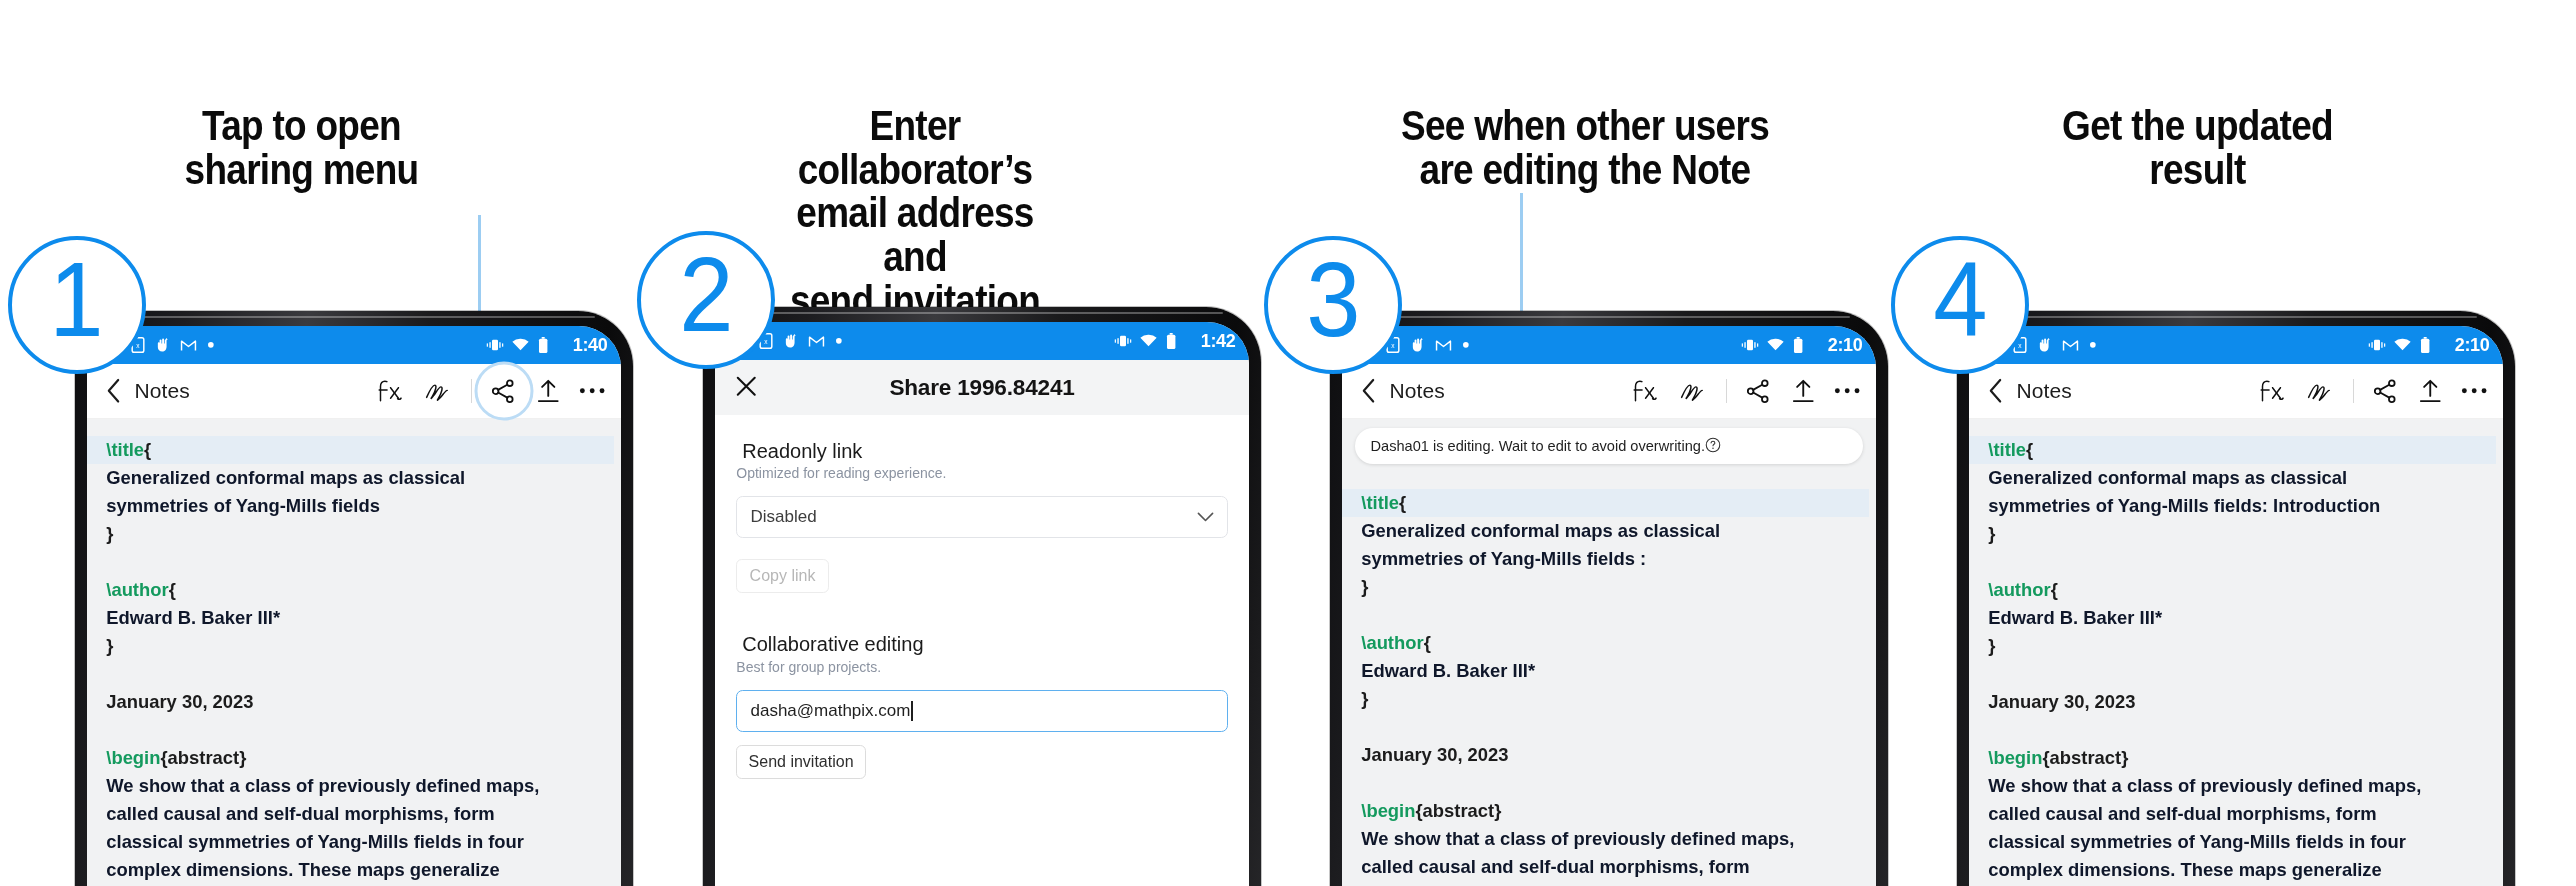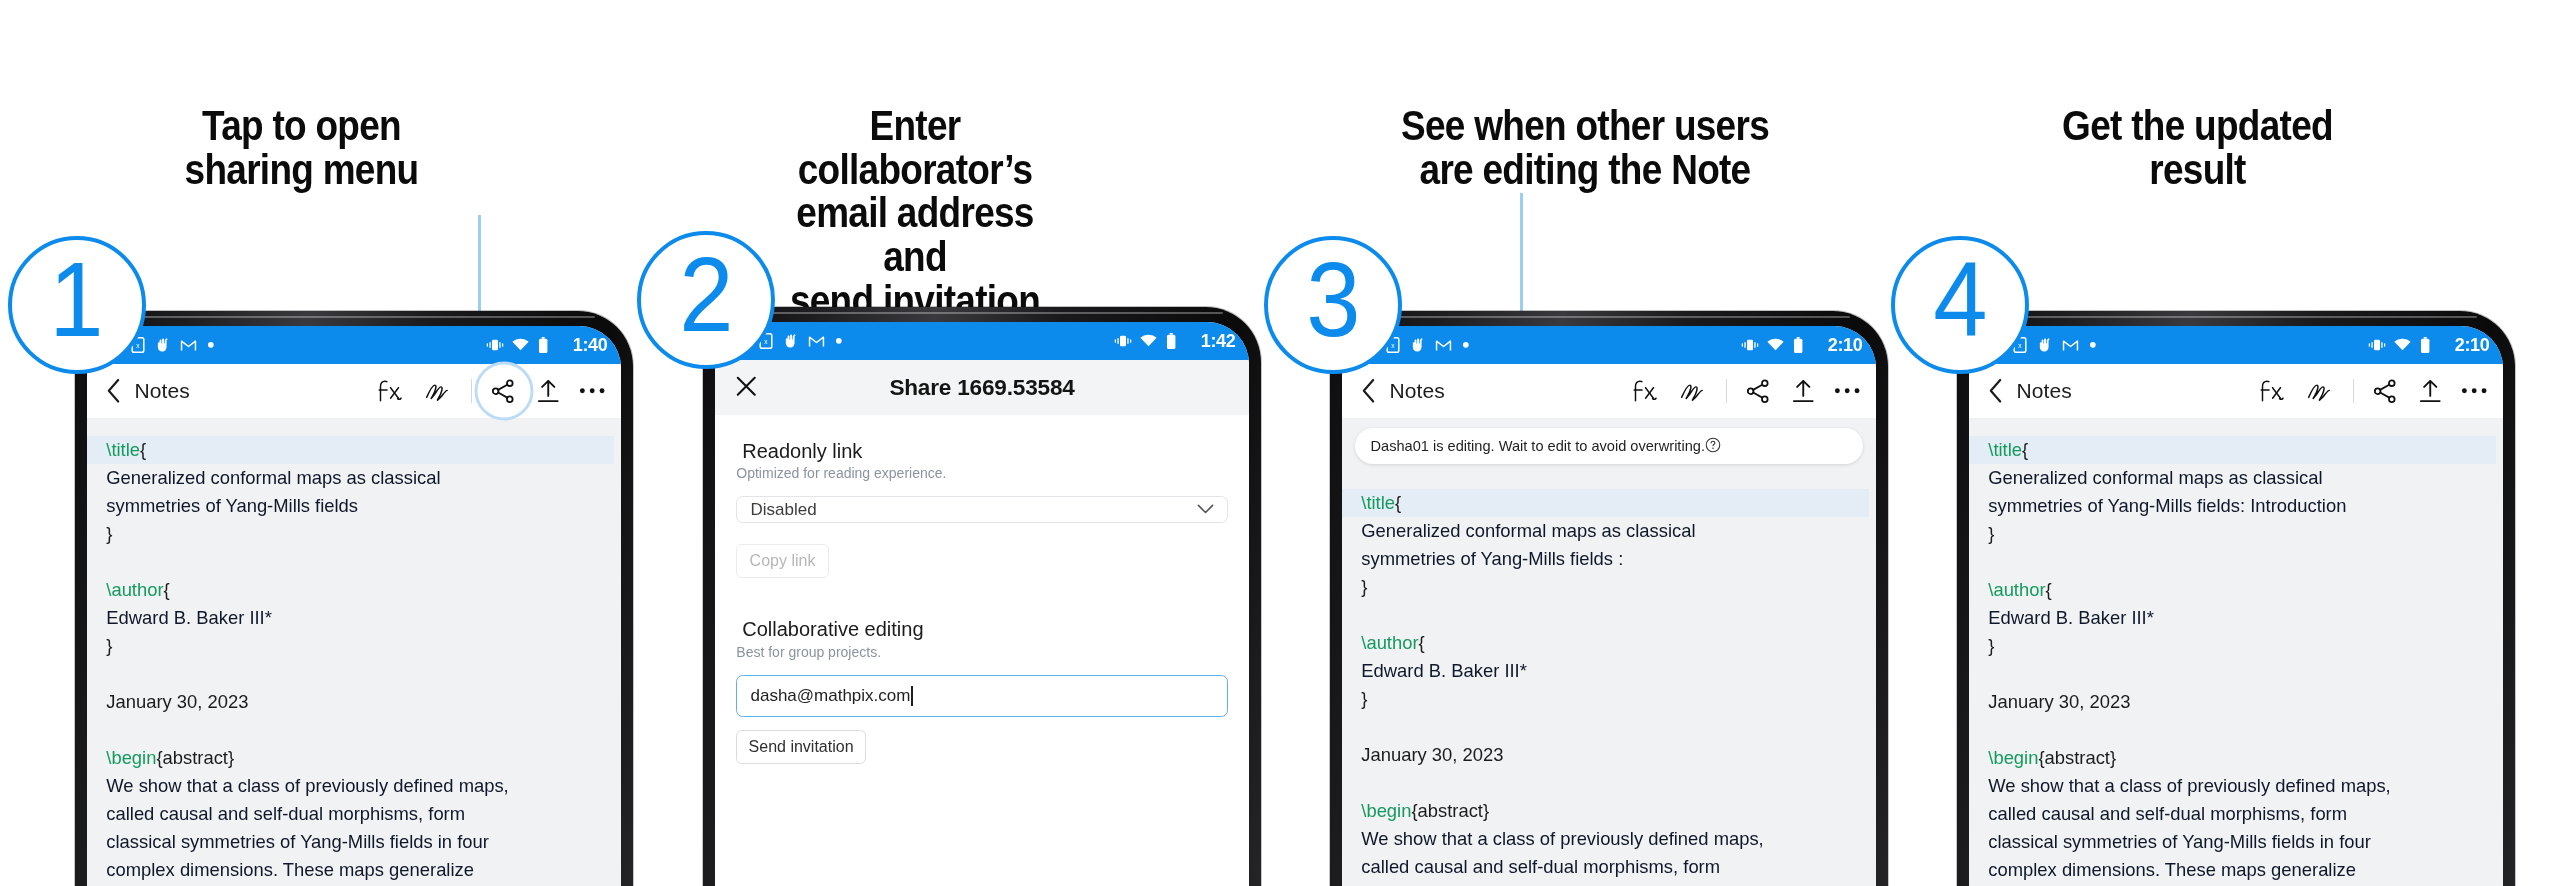--- a/index.html
+++ b/index.html
@@ -163,21 +163,21 @@
     color: #141414;
     letter-spacing: -0.2px;
     pointer-events: none;
   }
 
   
   .sharebody { padding: 24.5px 21px 0 21px; background:#fff; height: 100%; }
   .sec-title { font-size: 20px; color: #1b1b1b; margin-bottom: 2.8px; margin-left: 6px; }
   .sec-sub   { font-size: 14px; color: #8b93a1; margin-bottom: 15px; }
   .select {
-    height: 27px;
+    height: 42px;
     border: 0.9px solid #e2e4e8;
     border-radius: 6.6px;
     display: flex;
     align-items: center;
     padding: 0 13.2px;
     font-size: 17px;
     color: #3d3d3d;
     background: #fff;
   }
   .select .chev { margin-left: auto; color:#5a5a5a; }
@@ -227,21 +227,21 @@
   
   .editor {
     background: #f1f2f3;
     padding: 0;
     height: 100%;
     font-family: "Liberation Sans", sans-serif;
     font-size: 18.4px;
     line-height: 28px;
     color: #2b6073;
   }
-  .ed-pad { padding: 17px 26px 0 19px; }
+  .ed-pad { padding: 17px 26px 0 19px; font-weight: bold; }
   .ln { white-space: pre-wrap; }
   .ln.cur { background: #e4edf5; margin: 0 -19px; padding: 0 19px; }
   .ln.blank { height: 28px; }
   .cmd   { color: #149a5e; }
   .brace { color: #1c1c1c; }
   .plain { color: #0f172a; }
   .dark  { color: #1c1c1c; }
 
   
   .notice-wrap { background: #f1f2f3; padding: 9.4px 13.2px 7.5px 13.2px; }
@@ -464,21 +464,21 @@
                 </svg>
               </span>
             <span class="sb-time">1:42</span>
           </div>
         </div>
 
         <div class="sharebar">
           <span><svg width="24.5" height="24.5" viewBox="0 0 26 26" fill="none" stroke="#101010" stroke-width="2.2" stroke-linecap="round">
                 <path d="M4 4l18 18M22 4L4 22"></path>
               </svg></span>
-          <span class="share-title">Share 1669.53584</span>
+          <span class="share-title">Share 1996.84241</span>
         </div>
 
         <div class="sharebody">
           <div class="sec-title">Readonly link</div>
           <div class="sec-sub">Optimized for reading experience.</div>
           <div class="select">
             <span>Disabled</span>
             <span class="chev"><svg width="17" height="10.4" viewBox="0 0 18 11" fill="none" stroke="#555" stroke-width="1.7" stroke-linecap="round" stroke-linejoin="round">
                   <path d="M1.5 1.5L9 9l7.5-7.5"></path>
                 </svg></span>

